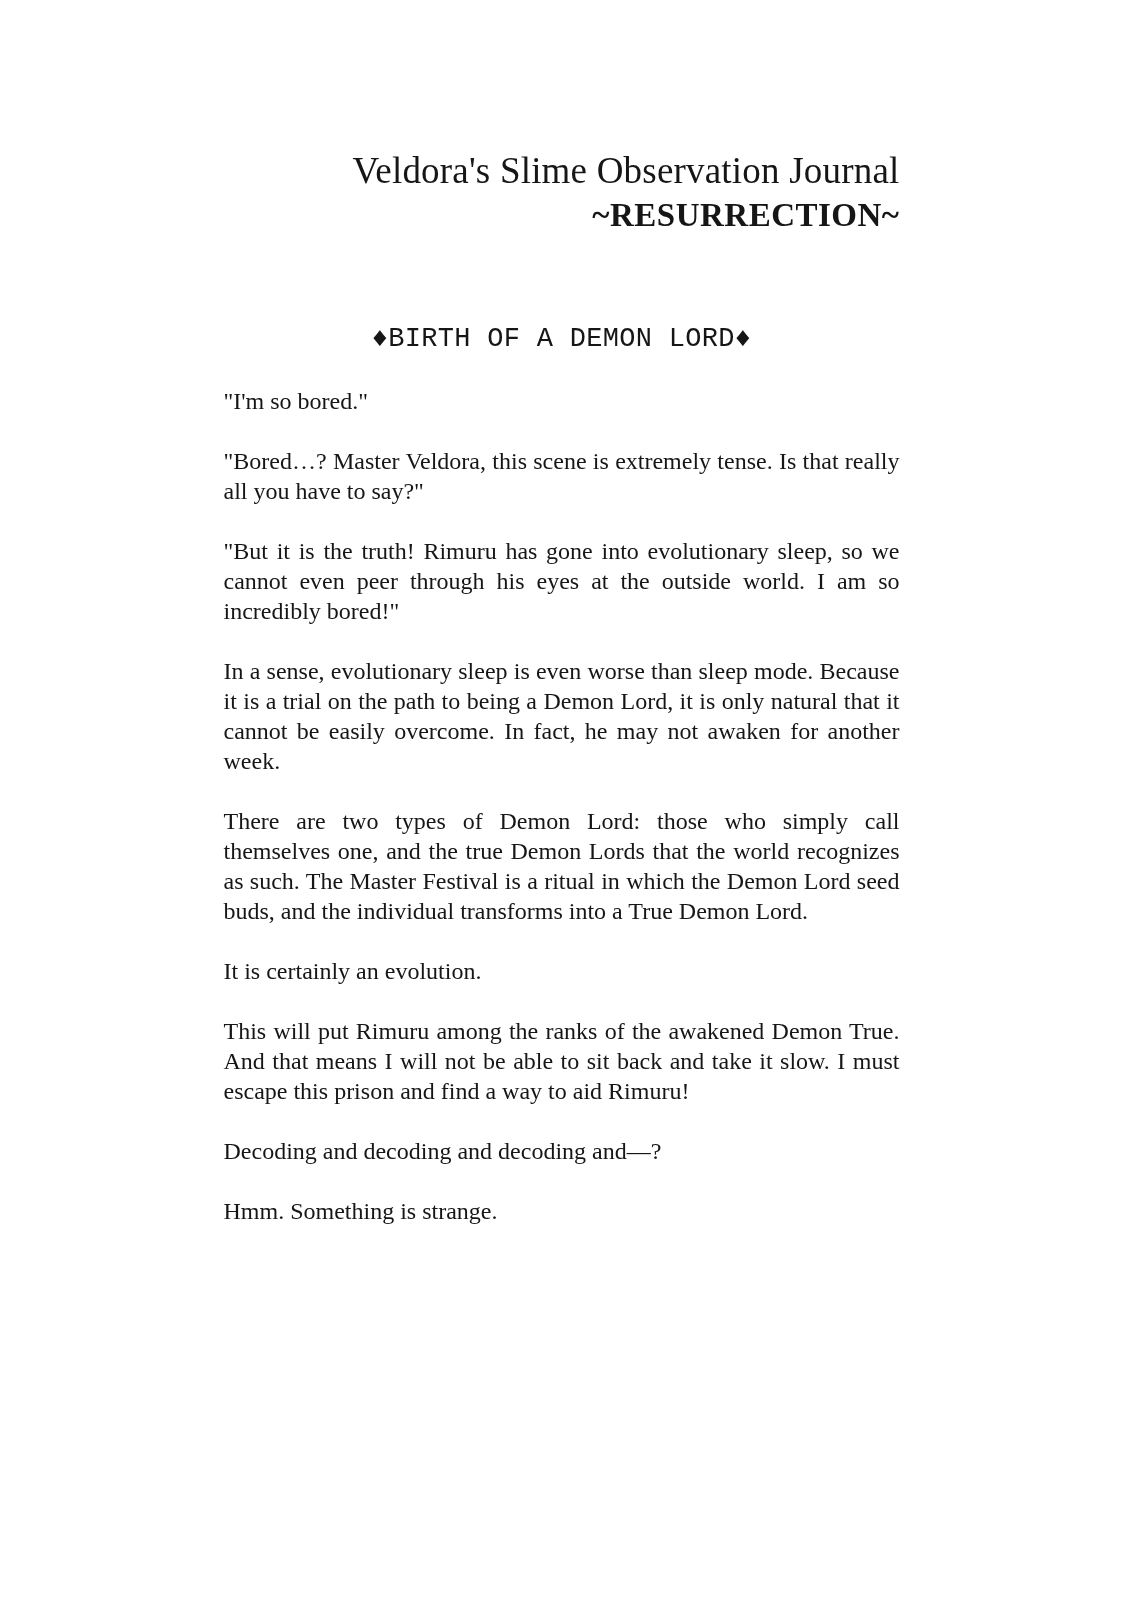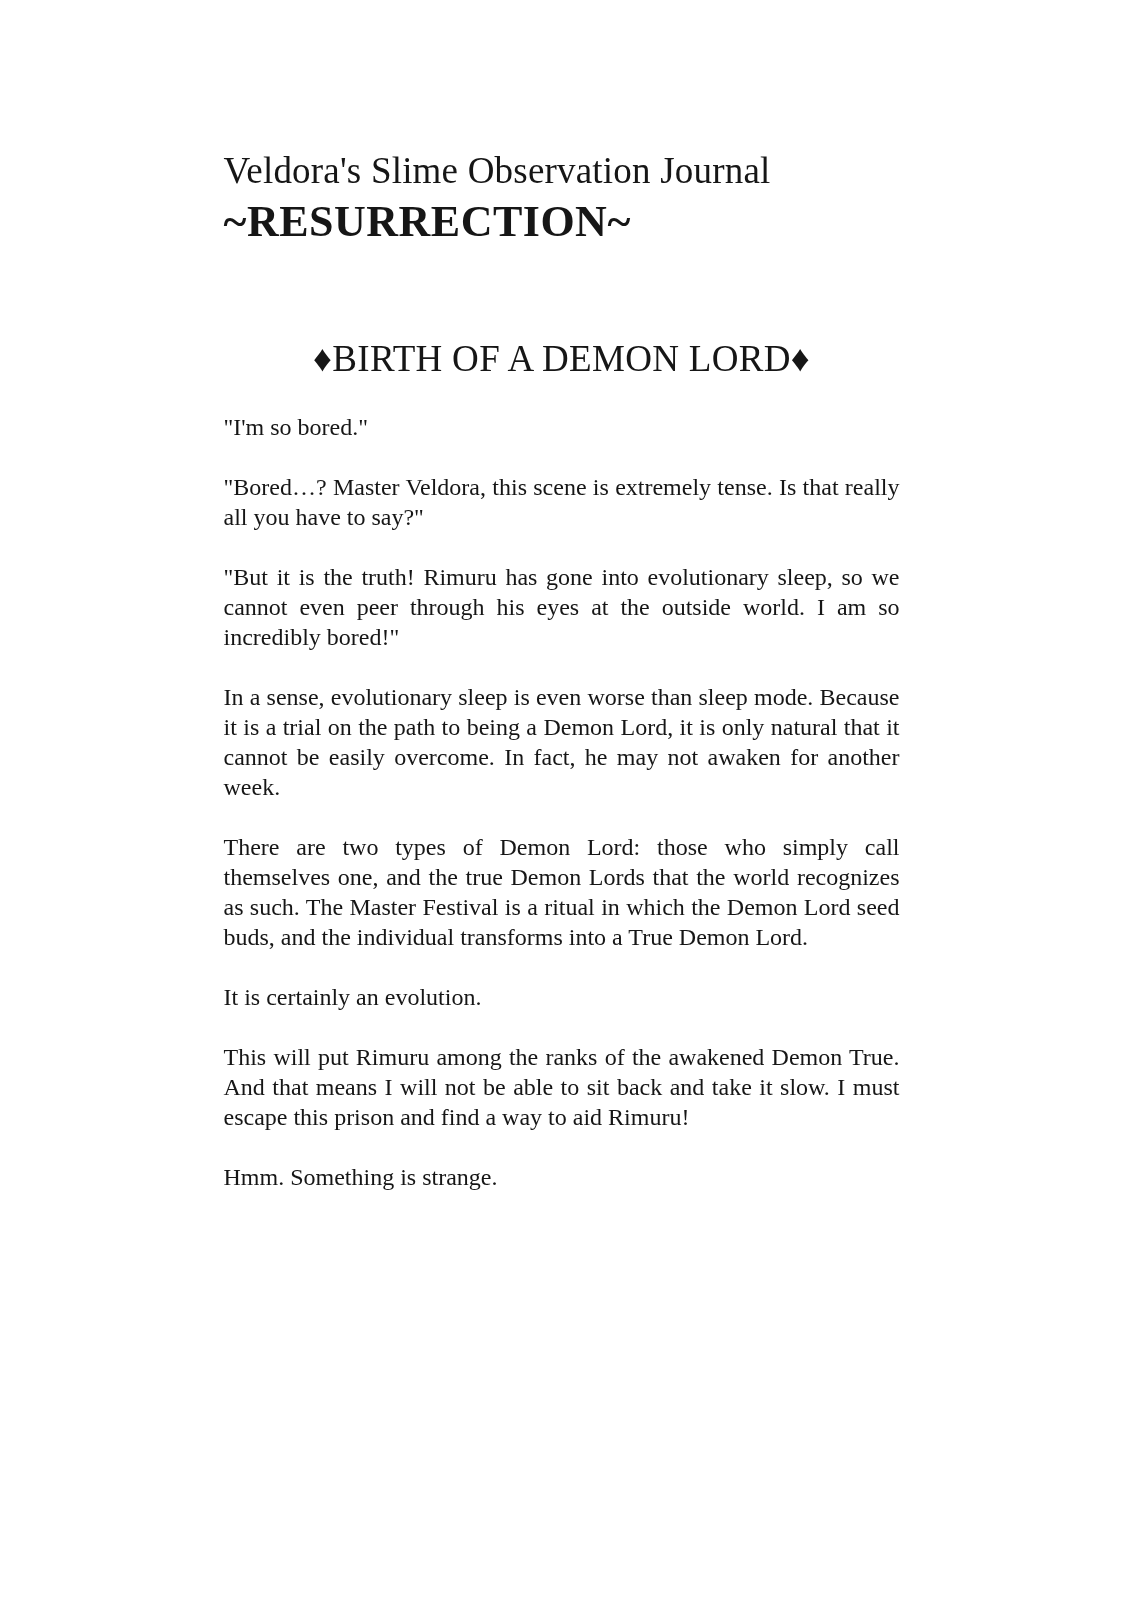--- a/index.html
+++ b/index.html
@@ -13,41 +13,42 @@
     background:var(--bg);
     color:var(--ink);
     font-family:"Liberation Serif","DejaVu Serif",serif;
     overflow:hidden;
   }
   .page{
     width:676px;
     margin:0 auto;
     padding-top:148px;
   }
-  .title-block{ text-align:left; }
+  .title-block{ text-align:right; }
   .title{
     margin:0;
     font-size:37px;
     font-weight:normal;
     line-height:1.22;
     letter-spacing:0.2px;
   }
   .subtitle{
     margin:3px 0 0 0;
-    font-size:44px;
+    font-size:33px;
     font-weight:bold;
     line-height:1.2;
     letter-spacing:0.5px;
   }
   .section-heading{
     margin:88px 0 0 0;
     text-align:center;
-    font-size:37px;
+    font-size:27px;
     font-weight:normal;
     letter-spacing:0.3px;
+    font-family:Liberation Mono, monospace;
   }
   .body-text{
     margin-top:32px;
     font-size:24px;
     line-height:30px;
     text-align:justify;
     text-justify:inter-word;
   }
   .body-text p{
     margin:0 0 30px 0;
@@ -66,16 +67,17 @@
   <h3 class="section-heading">♦BIRTH OF A DEMON LORD♦</h3>
 
   <section class="body-text">
     <p>"I'm so bored."</p>
     <p>"Bored…? Master Veldora, this scene is extremely tense. Is that really all you have to say?"</p>
     <p>"But it is the truth! Rimuru has gone into evolutionary sleep, so we cannot even peer through his eyes at the outside world. I am so incredibly bored!"</p>
     <p>In a sense, evolutionary sleep is even worse than sleep mode. Because it is a trial on the path to being a Demon Lord, it is only natural that it cannot be easily overcome. In fact, he may not awaken for another week.</p>
     <p>There are two types of Demon Lord: those who simply call themselves one, and the true Demon Lords that the world recognizes as such. The Master Festival is a ritual in which the Demon Lord seed buds, and the individual transforms into a True Demon Lord.</p>
     <p>It is certainly an evolution.</p>
     <p>This will put Rimuru among the ranks of the awakened Demon True. And that means I will not be able to sit back and take it slow. I must escape this prison and find a way to aid Rimuru!</p>
+    <p>Decoding and decoding and decoding and—?</p>
     <p>Hmm. Something is strange.</p>
   </section>
 
 </main>
 
 </body></html>

